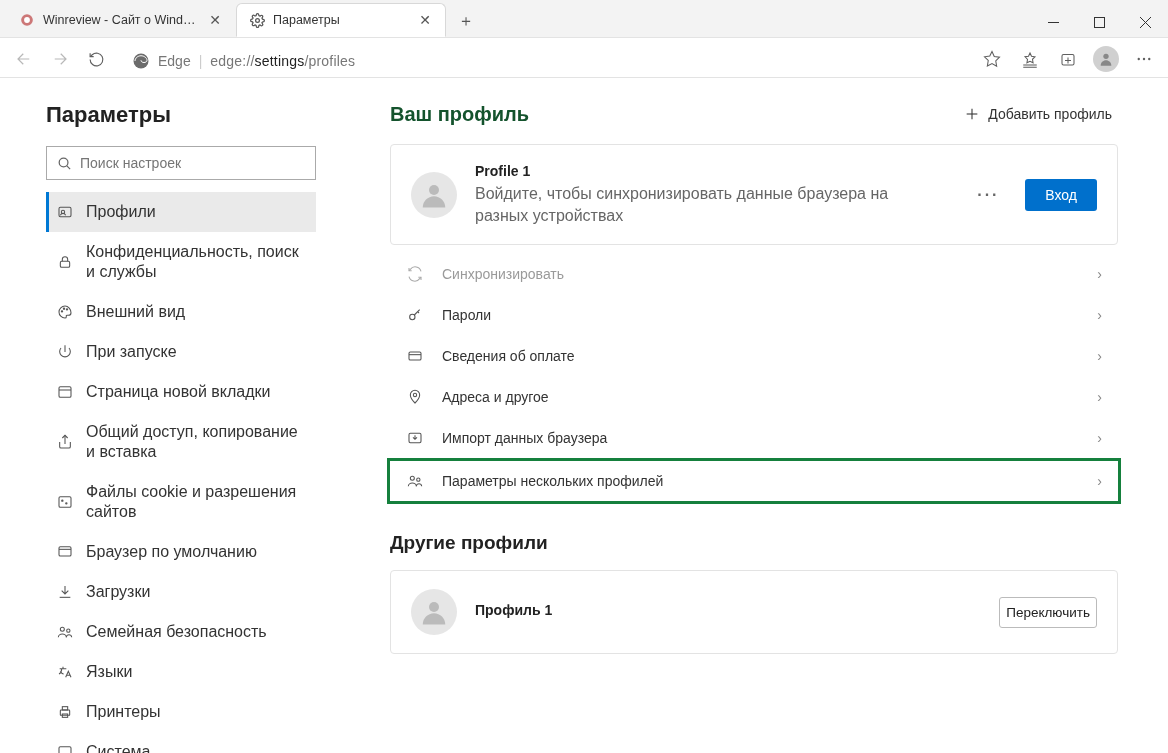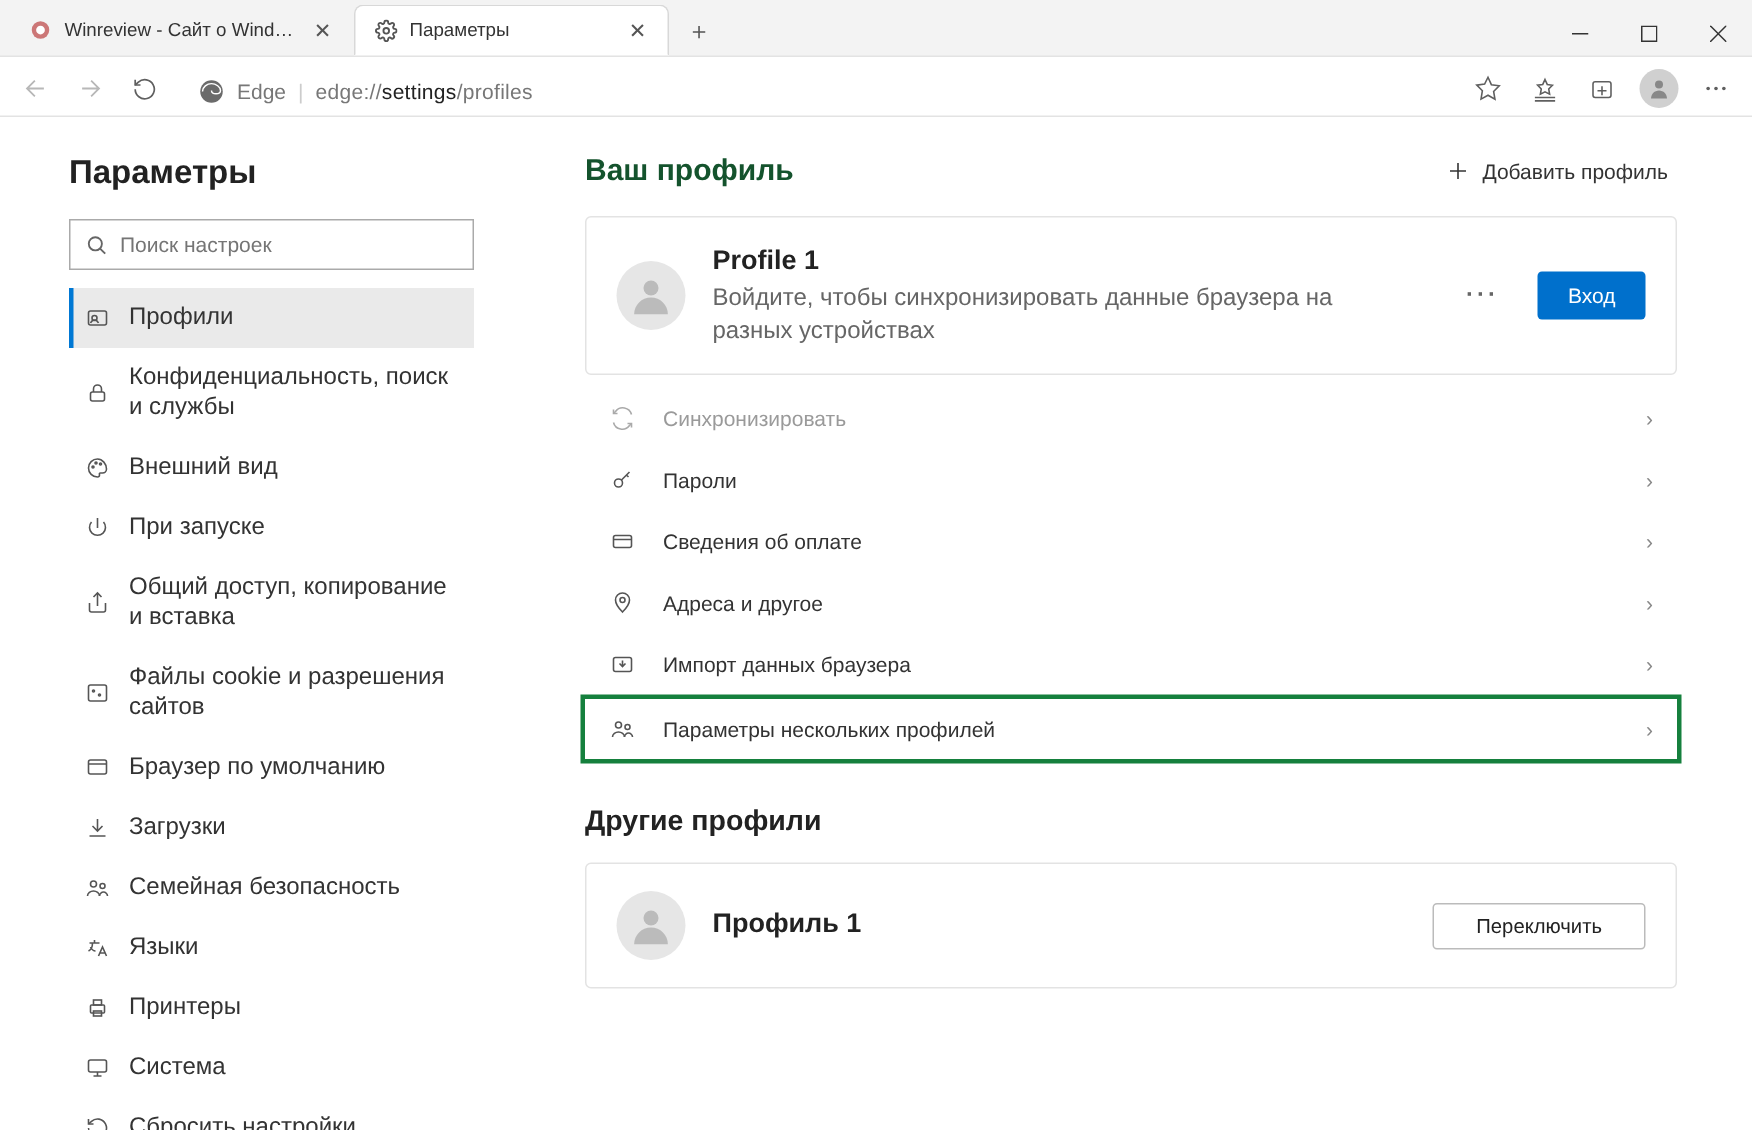--- a/index.html
+++ b/index.html
@@ -48,25 +48,25 @@
 .main { flex:1; padding:24px 50px 24px 50px; overflow-y:auto;}
 .section-head { display:flex; align-items:center; justify-content:space-between; margin-bottom:18px;}
 .section-head h2 { font-size:20px; font-weight:600; color:#14532d;}
 .addprofile { display:flex; align-items:center; gap:8px; font-size:14px; color:#333; padding:4px 6px;}
 
 .card { border:1px solid #e3e3e3; border-radius:4px; padding:18px 20px; margin-bottom:6px; background:#fff;}
 .profile-row { display:flex; align-items:center; gap:18px;}
 .bigavatar { width:46px; height:46px; border-radius:50%; background:#e6e6e6; display:flex; align-items:center; justify-content:center;}
 .bigavatar svg { fill:#bbb;}
 .profile-info { flex:1;}
-.profile-info .name { font-weight:600; font-size:18px; color:#222; margin-bottom:4px;}
+.profile-info .name { font-weight:600; font-size:14px; color:#222; margin-bottom:4px;}
 .profile-info .desc { font-size:16px; color:#666; max-width:440px; line-height:1.35;}
 .more-dots { padding:4px 8px; color:#666; letter-spacing:2px; font-weight:bold;}
 .btn-primary { background:#0070cc; color:#fff; border:none; border-radius:3px; padding:8px 20px; font-size:14px;}
-.btn-secondary { background:#fff; color:#222; border:1px solid #bbb; border-radius:3px; padding:7px 28px; font-size:13.5px;}
+.btn-secondary { background:#fff; color:#222; border:1px solid #bbb; border-radius:3px; padding:7px 6px; font-size:13.5px;}
 
 .linklist { margin-top:8px;}
 .linkrow { display:flex; align-items:center; gap:18px; padding:12px 16px; font-size:14px; color:#333; border-top:1px solid transparent;}
 .linkrow .icon { width:18px; display:flex; align-items:center; justify-content:center; color:#555;}
 .linkrow .label { flex:1;}
 .linkrow.disabled .label { color:#9a9a9a;}
 .linkrow .chev { color:#888; font-size:14px;}
 .linkrow.highlight { border:3px solid #15803d; border-radius:0; margin:0 -3px;justify-content:center;}
 .section2 { margin-top:28px;}
 .section2 h2 { font-size:19px; font-weight:600; color:#222; margin-bottom:16px;}
@@ -230,20 +230,29 @@
             <span class="label">Внешний вид</span>
           </div>
         <div class="navitem">
             <span class="icon">
               <svg width="16" height="16" viewBox="0 0 24 24" fill="none" stroke="currentColor" stroke-width="1.6">
                 <path d="M18 6a8 8 0 1 1-12 0"></path>
                 <line x1="12" y1="2" x2="12" y2="12"></line>
               </svg>
             </span>
             <span class="label">При запуске</span>
+          </div>
+        <div class="navitem">
+            <span class="icon">
+              <svg width="16" height="16" viewBox="0 0 24 24" fill="none" stroke="currentColor" stroke-width="1.6">
+                <rect x="3" y="4" width="18" height="16" rx="2"></rect>
+                <line x1="3" y1="9" x2="21" y2="9"></line>
+              </svg>
+            </span>
+            <span class="label">Страница новой вкладки</span>
           </div>
         <div class="navitem">
             <span class="icon">
               <svg width="16" height="16" viewBox="0 0 24 24" fill="none" stroke="currentColor" stroke-width="1.6">
                 <path d="M4 12v7a2 2 0 0 0 2 2h12a2 2 0 0 0 2-2v-7"></path>
                 <path d="M16 6l-4-4-4 4"></path>
                 <line x1="12" y1="2" x2="12" y2="15"></line>
               </svg>
             </span>
             <span class="label">Общий доступ, копирование и вставка</span>

